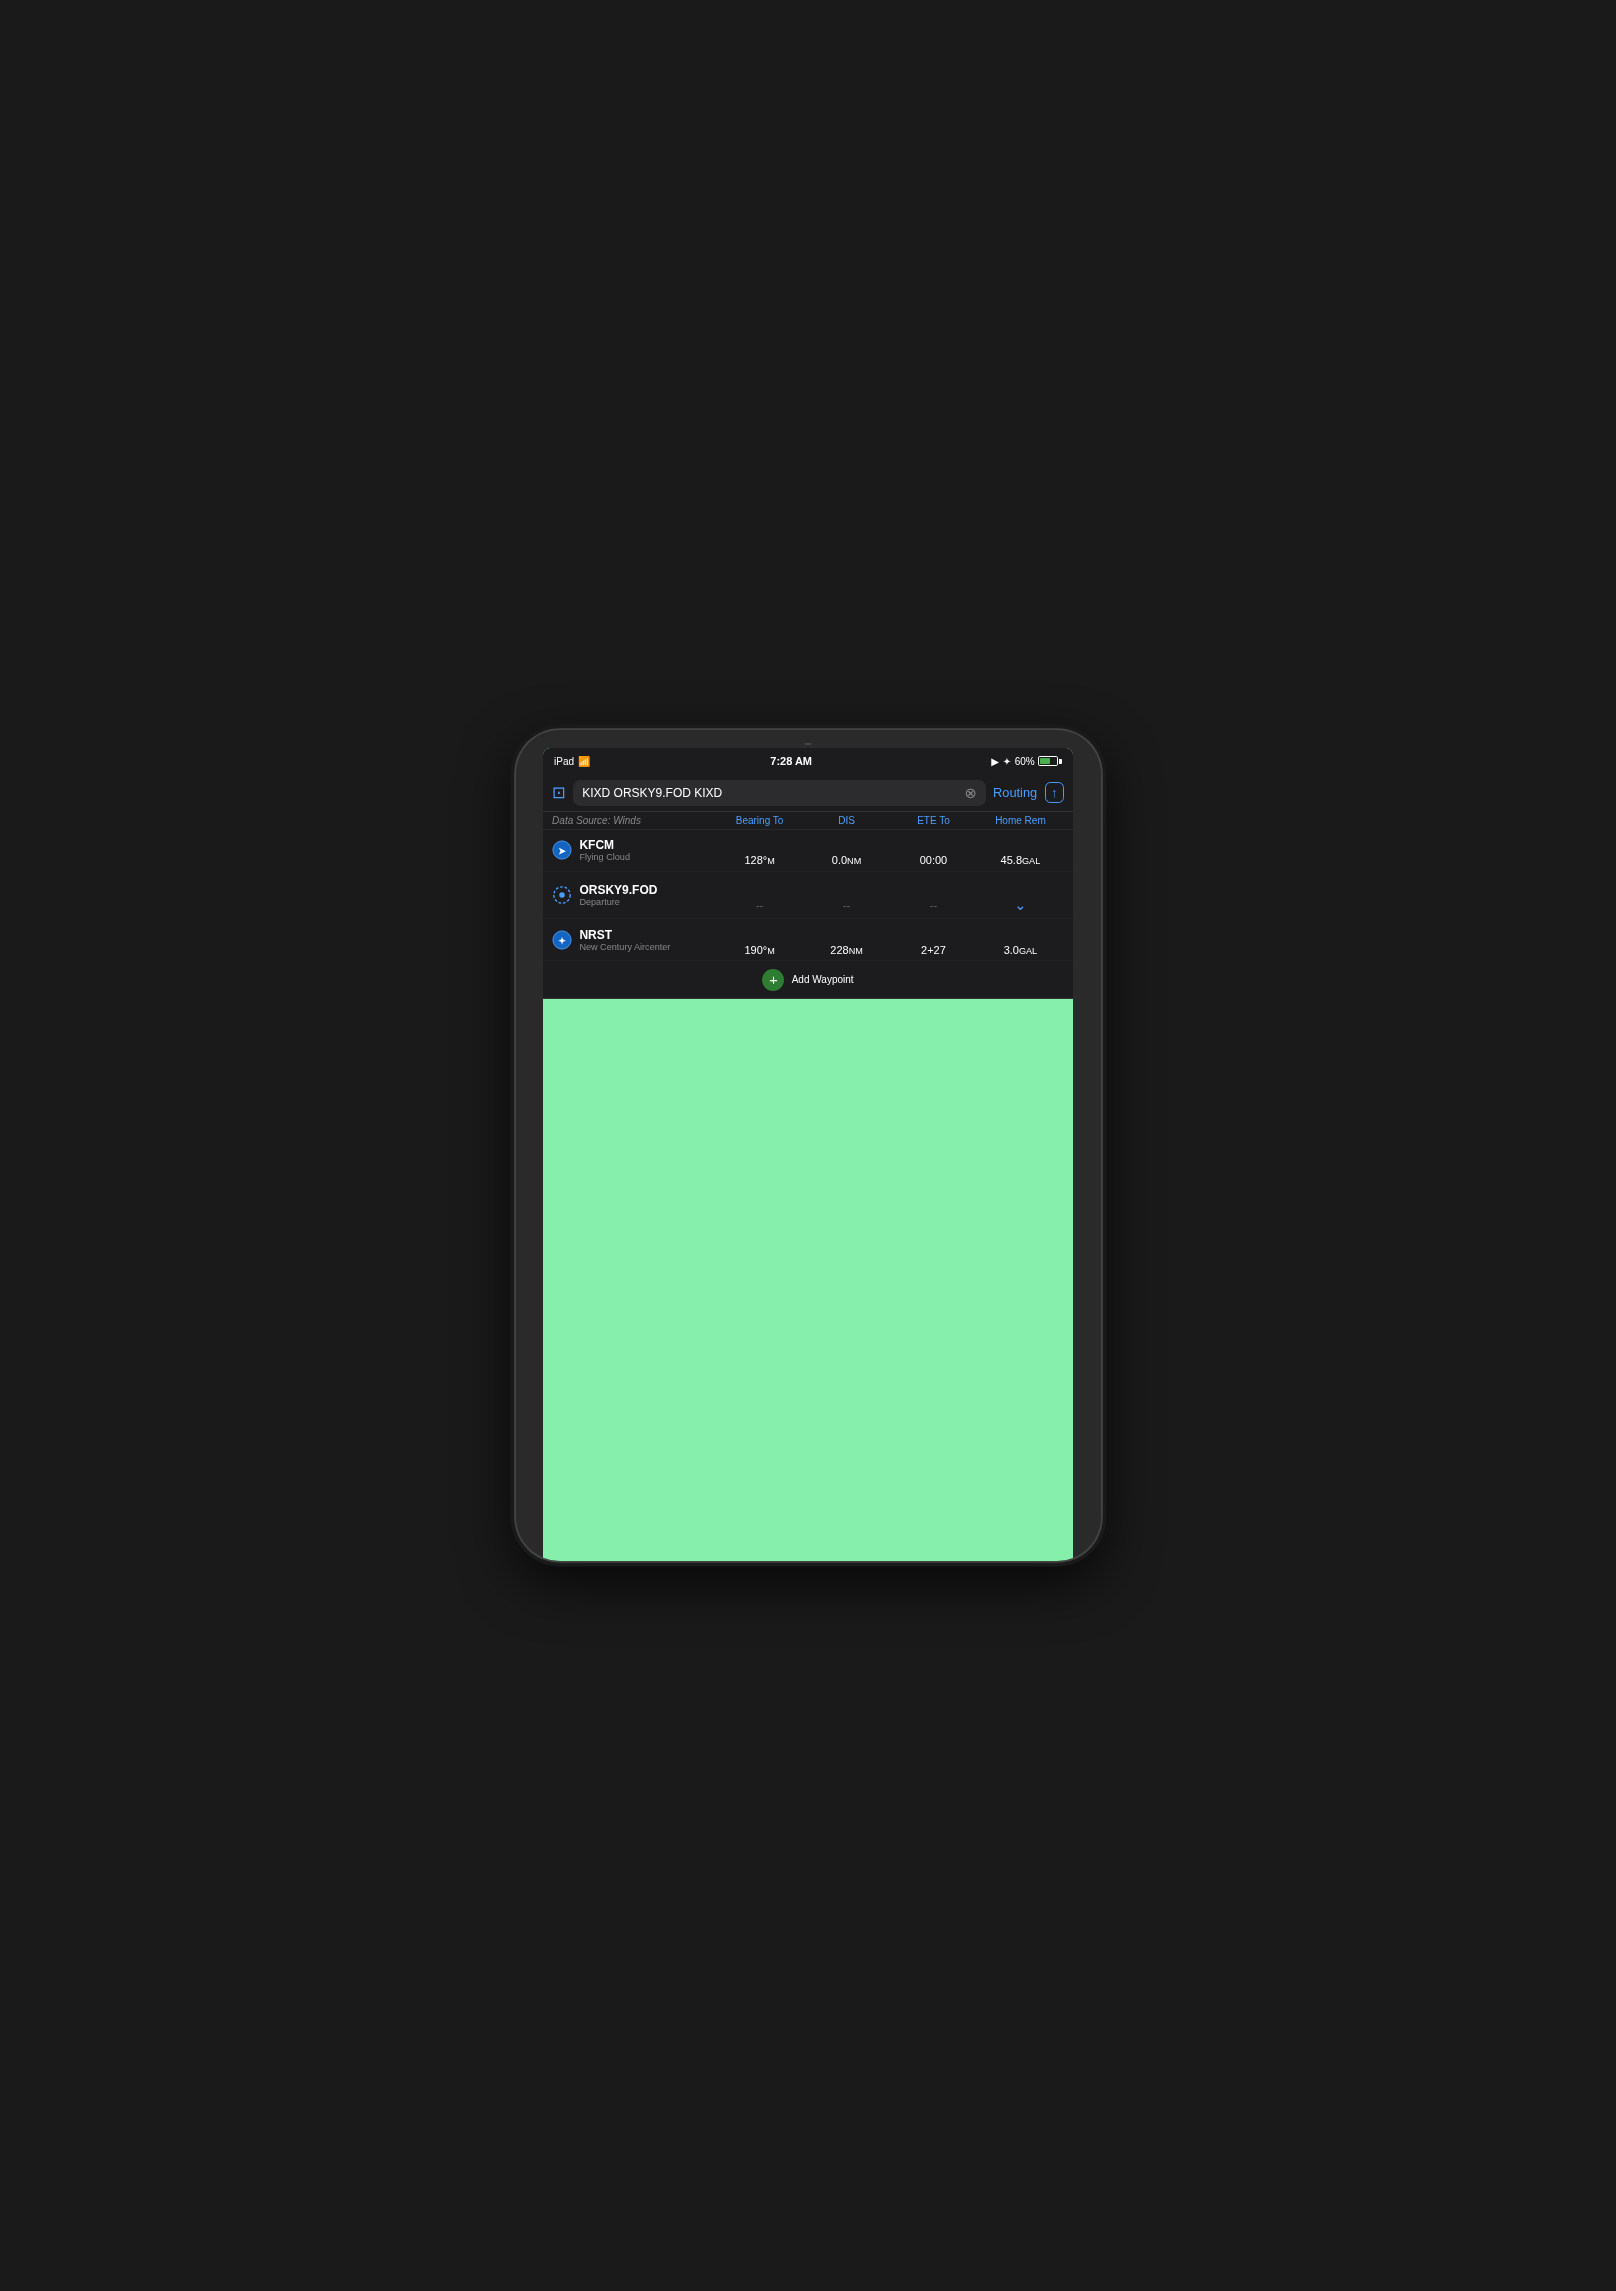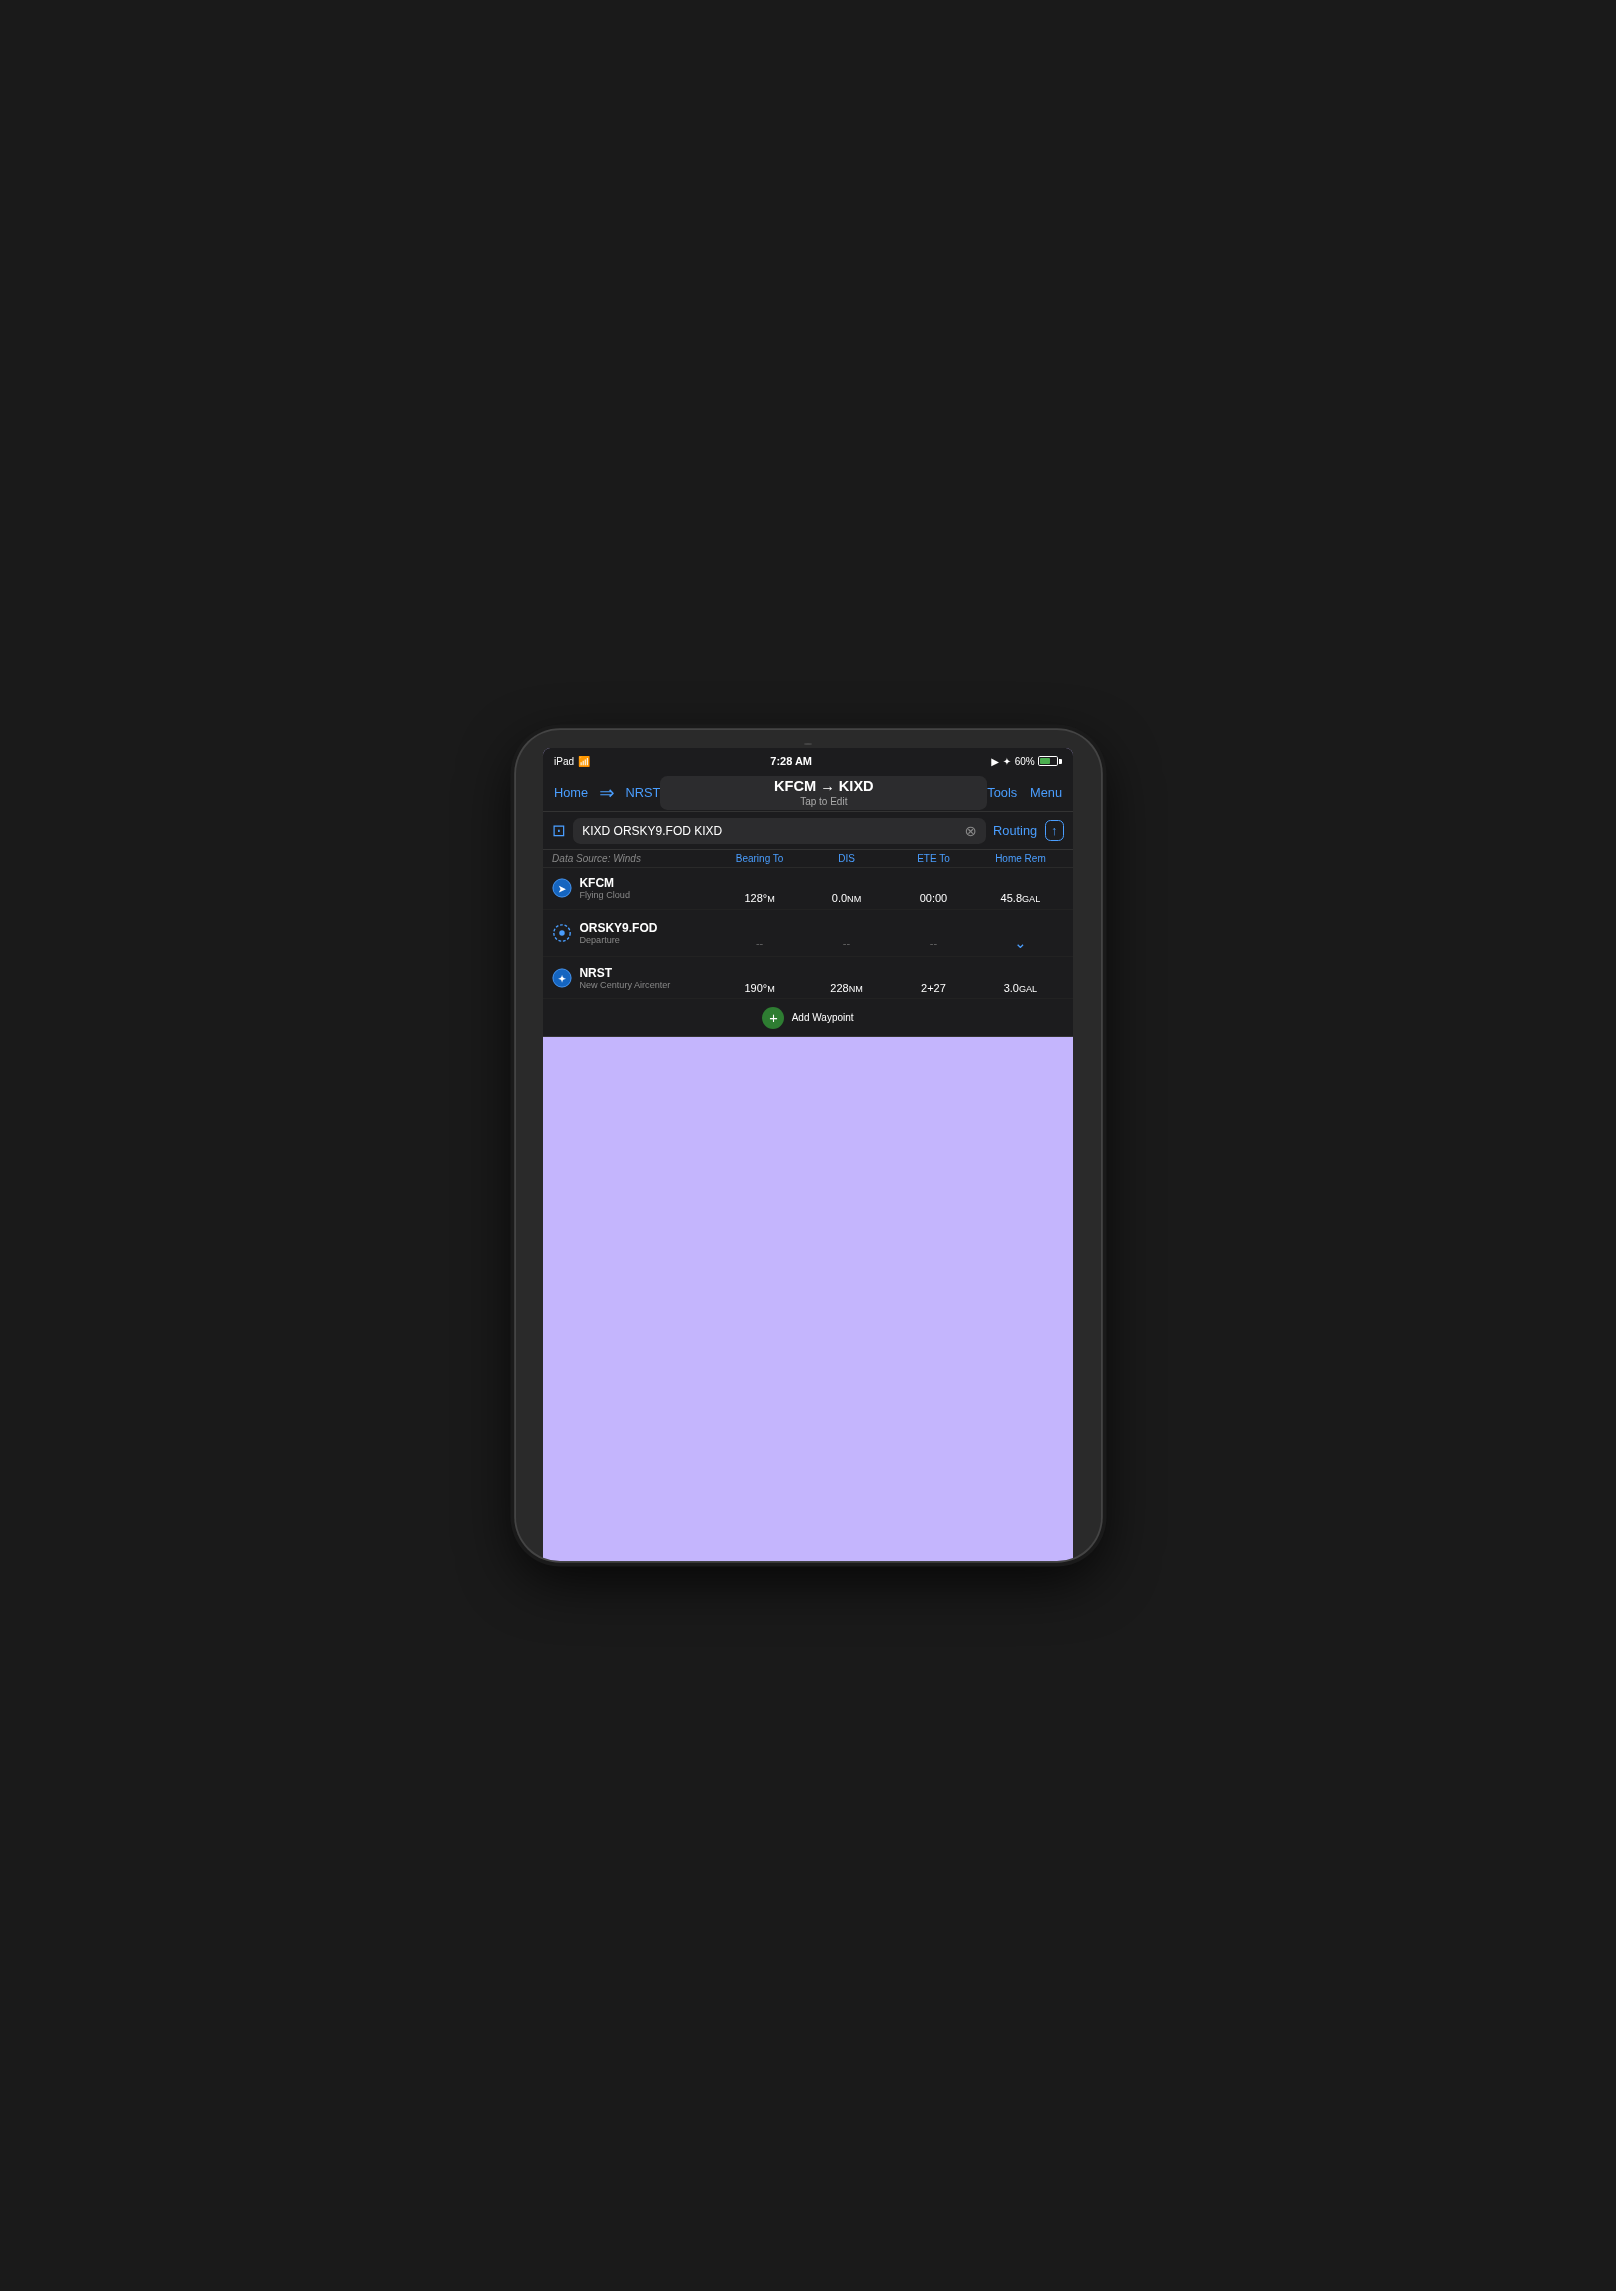--- a/index.html
+++ b/index.html
@@ -31,21 +31,21 @@
       background: #333;
       border-radius: 50%;
       margin-top: 12.8px;
       margin-bottom: 3.7px;
       border: 0.9px solid #444;
     }
 
     .ipad-screen {
       width: 530px;
       height: 922px;
-      background: #c4b5fd;
+      background: #86efac;
       border-radius: 7.3px;
       overflow: hidden;
       position: relative;
       flex-shrink: 0;
     }
 
     .ipad-home-btn {
       width: 37px;
       height: 37px;
       border-radius: 50%;
@@ -315,37 +315,20 @@
         <span>60%</span>
         <div class="battery-icon">
           <div class="battery-body">
             <div class="battery-fill"></div>
           </div>
           <div class="battery-tip"></div>
         </div>
       </div>
     </div>
 
-    <div class="nav-bar">
-      <div class="nav-left">
-        <span class="nav-btn">Home</span>
-        <span class="nav-btn" style="font-size:18.3px;">⇒</span>
-        <span class="nav-btn">NRST</span>
-      </div>
-      <div class="nav-center">
-        <div class="nav-route-box">
-          <div class="nav-route-title">KFCM → KIXD</div>
-          <div class="nav-route-sub">Tap to Edit</div>
-        </div>
-      </div>
-      <div class="nav-right">
-        <span class="nav-btn">Tools</span>
-        <span class="nav-btn">Menu</span>
-      </div>
-    </div>
 
     <div class="flight-panel">
 
       <div class="route-input-bar">
         <span class="sidebar-icon">⊡</span>
         <div class="route-input-field">
           <span class="route-input-text">KIXD ORSKY9.FOD KIXD</span>
           <span class="clear-btn">⊗</span>
         </div>
         <span class="routing-btn">Routing</span>

